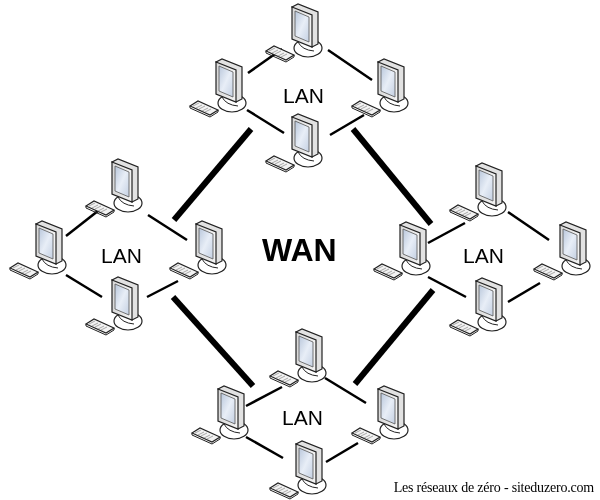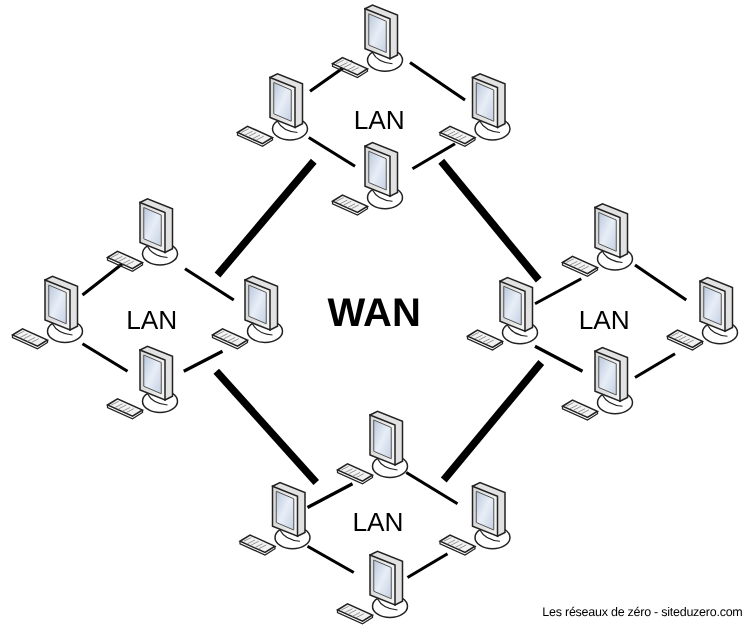--- a/index.html
+++ b/index.html
@@ -1,20 +1,20 @@
 <!DOCTYPE html>
 <html><head>
   <meta charset="utf-8">
   <style>
     html, body { margin: 0; padding: 0; background: #ffffff; }
     body { width: 600px; height: 500px; position: relative; overflow: hidden; font-family: "Liberation Sans", sans-serif; }
     #diagram { position: absolute; left: 0; top: 0; width: 600px; height: 500px; }
     .lan-label { font-family: "Liberation Sans", sans-serif; font-size: 21px; fill: #000; }
     .wan-label { font-family: "Liberation Sans", sans-serif; font-size: 32px; font-weight: bold; fill: #000; }
-    .credit { position: absolute; right: 6px; bottom: 4px; font-family: Liberation Sans, sans-serif; font-size: 10px; color: #000; letter-spacing: -0.2px; }
+    .credit { position: absolute; right: 6px; bottom: 4px; font-family: Liberation Serif, serif; font-size: 14px; color: #000; letter-spacing: -0.2px; }
   </style>
 </head>
 <body>
 
 <svg id="diagram" xmlns="http://www.w3.org/2000/svg" width="600" height="500" viewBox="0 0 600 500">
   <defs>
     <linearGradient id="screenGrad" x1="0" y1="0" x2="1" y2="1">
       <stop offset="0" stop-color="#b9c7db"></stop>
       <stop offset="0.5" stop-color="#e8eef7"></stop>
       <stop offset="1" stop-color="#c4d0e2"></stop>

